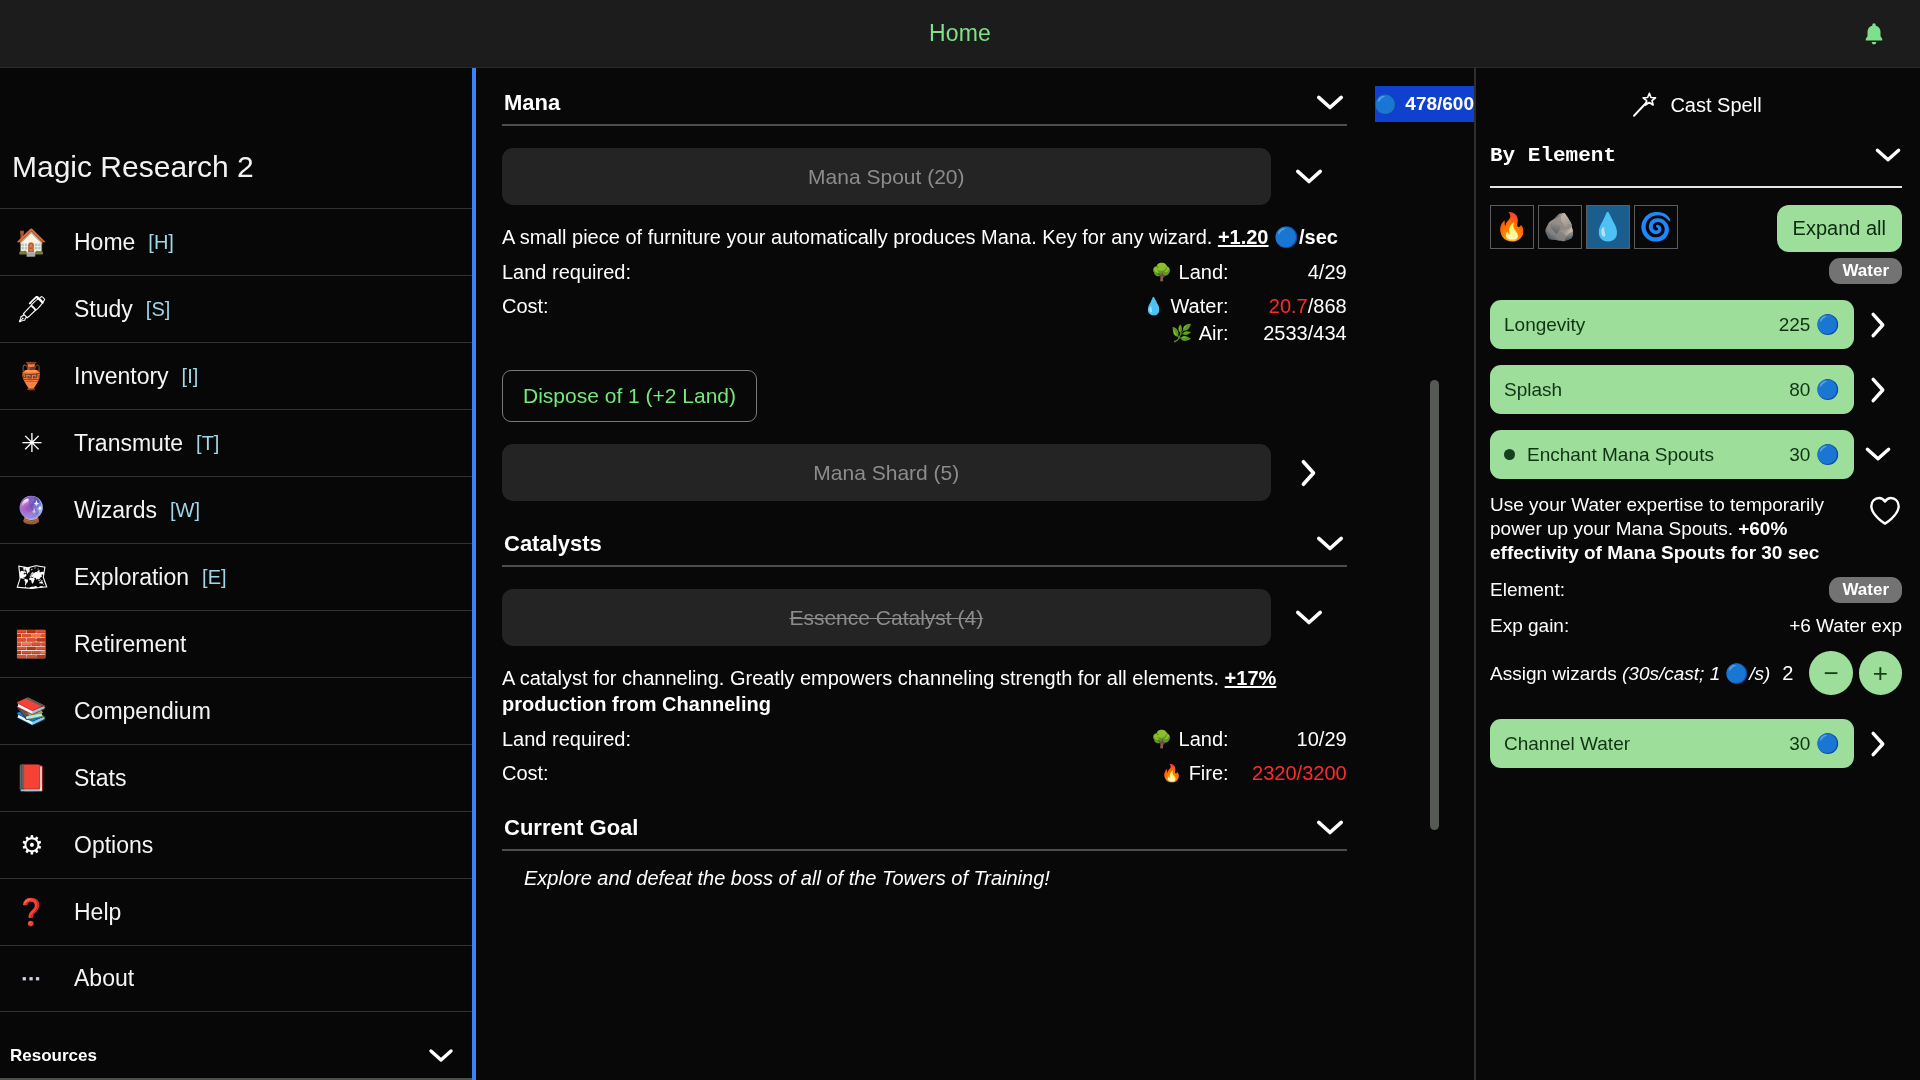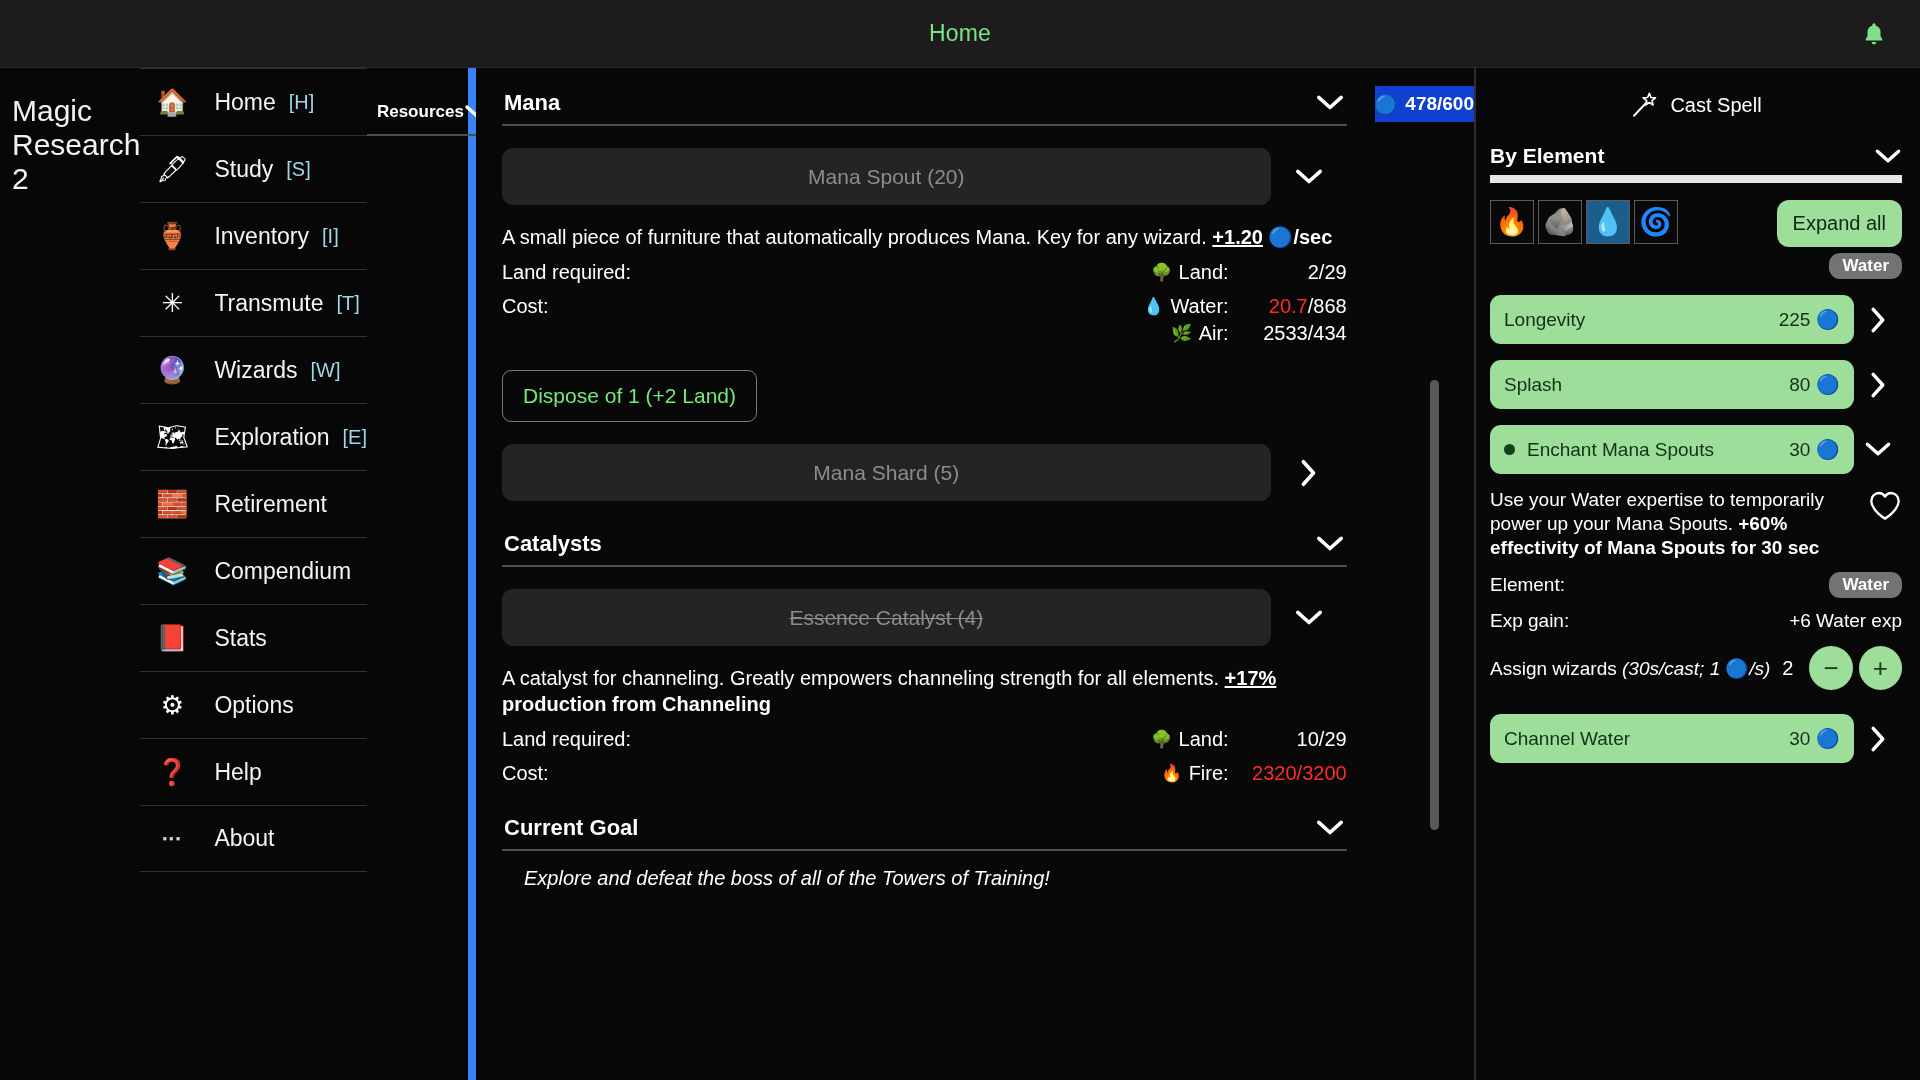--- a/index.html
+++ b/index.html
@@ -27,23 +27,24 @@
     cursor: pointer;
   }
 
   
   .body { flex: 1; display: flex; min-height: 0; }
 
   
   .sidebar {
     width: 476px; min-width: 476px;
     background: #070707;
-    display: flex; flex-direction: row;
-    border-right: 8px solid #3b82f6;
+    display: flex; flex-direction: column;
+    border-right: 4px solid #3b82f6;
     position: relative;
+    justify-content: flex-end;
   }
   .sidebar-title {
     font-size: 30px; font-weight: 400; color: #f2f2f2;
     padding: 26px 0 24px 12px;
   }
   .nav { display: flex; flex-direction: column; }
   .nav-item {
     display: flex; align-items: center;
     height: 67px;
     padding-left: 10px;
@@ -151,21 +152,21 @@
     padding: 0 18px 0 14px;
     position: relative;
   }
   .cast-head {
     display: flex; align-items: center; justify-content: center;
     gap: 10px; padding-top: 22px; padding-bottom: 24px;
   }
   .cast-title { font-size: 20px; color: #ffffff; }
   .right-sec-head {
     display: flex; align-items: center; justify-content: space-between;
-    border-bottom: 8px solid #e5e5e5; padding-bottom: 7px; cursor: pointer;
+    border-bottom: 2px solid #e5e5e5; padding-bottom: 19px; cursor: pointer; font-family: Liberation Mono, monospace;
   }
   .right-sec-title { font-size: 21px; font-weight: bold; }
 
   .elem-row { display: flex; align-items: flex-start; margin-top: 17px; }
   .elem-icons { display: flex; gap: 4px; }
   .elem-ico {
     width: 44px; height: 44px;
     border: 1px solid #5c5c5c;
     display: flex; align-items: center; justify-content: center;
     font-size: 27px; line-height: 1;
@@ -342,30 +343,30 @@
         <div class="item-row">
           <button class="item-btn">Mana Spout (20)</button>
           <span class="item-chev">
             <svg width="30" height="18" viewBox="0 0 26 16">
                 <path d="M3 3 L13 12 L23 3" stroke="#fff" stroke-width="3.2" fill="none" stroke-linecap="round" stroke-linejoin="round"></path>
               </svg>
           </span>
         </div>
 
         <div class="desc">
-          <span>A small piece of furniture that automatically produces Mana. Key for any wizard. </span><u>+1.20</u> <span>🔵</span><b>/sec</b>
+          <span>A small piece of furniture your automatically produces Mana. Key for any wizard. </span><u>+1.20</u> <span>🔵</span><b>/sec</b>
         </div>
 
         <div class="stat-row">
           <span class="stat-label">Land required:</span>
           <span class="stat-right">
             <span class="stat-line">
               <span class="stat-ico">🌳</span>
               <span class="stat-name">Land:</span>
-              <span class="stat-val">2/29</span>
+              <span class="stat-val">4/29</span>
             </span>
           </span>
         </div>
 
         <div class="stat-row">
           <span class="stat-label">Cost:</span>
           <span class="stat-right">
             <span class="stat-line">
               <span class="stat-ico">💧</span>
               <span class="stat-name">Water:</span>

